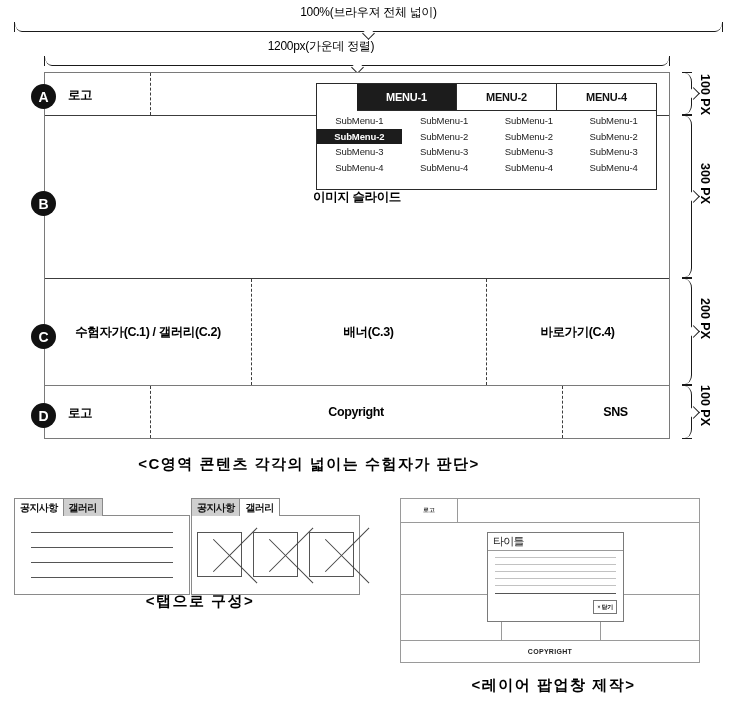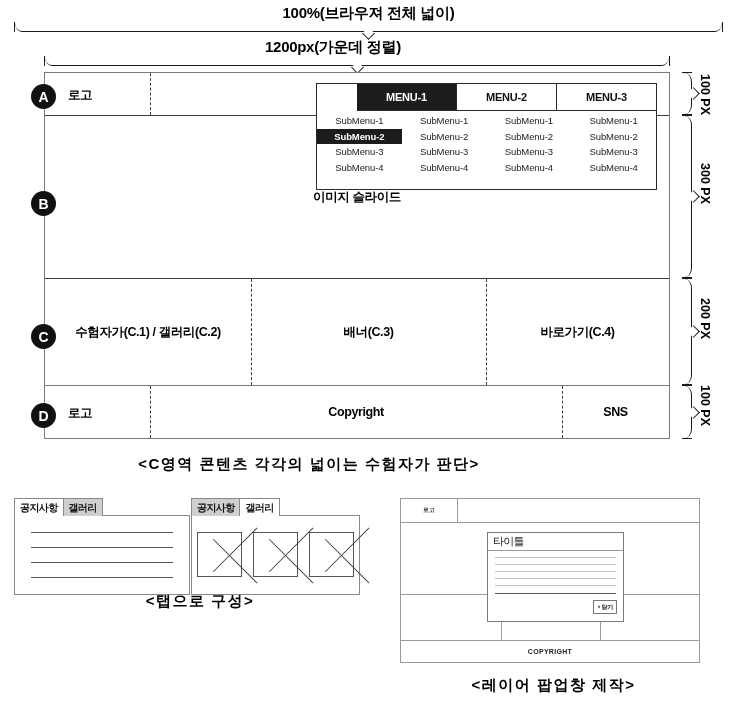--- a/index.html
+++ b/index.html
@@ -10,22 +10,22 @@
     font-family: "Liberation Sans", "DejaVu Sans", sans-serif;
     color: #000;
     position: relative;
     overflow: hidden;
   }
 
   
   .dim-label {
     position: absolute;
     text-align: center;
-    font-size: 15px;
-    font-weight: 700;
+    font-size: 12px;
+    font-weight: 400;
     letter-spacing: -0.3px;
     white-space: nowrap;
   }
   .brace-h {
     position: absolute;
     height: 10px;
     border: 1.6px solid #1a1a1a;
     border-top: none;
     border-bottom: none;
   }
@@ -314,21 +314,21 @@
   }
 </style>
 </head>
 <body>
 
 <div class="dim-label" style="left:0; top:4px; width:737px;">100%(브라우져 전체 넓이)</div>
 <div class="brace-h" style="left:14px; top:22px; width:709px;">
   <span class="tick"></span>
 </div>
 
-<div class="dim-label" style="left:12px; top:38px; width:642px;">1200px(가운데 정렬)</div>
+<div class="dim-label" style="left:0; top:38px; width:642px;">1200px(가운데 정렬)</div>
 <div class="brace-h" style="left:44px; top:56px; width:626px;">
   <span class="tick"></span>
 </div>
 
 <div class="wire">
   <div class="wire-inner">
 
     <div class="rowA">
       <div class="vdash" style="left:105px;"></div>
       <div class="cellLabel" style="left:23px; top:14px;">로고</div>
@@ -351,21 +351,21 @@
       <div class="vdash" style="left:517px;"></div>
       <div class="cellLabel" style="left:23px; top:19px;">로고</div>
       <div class="centerLabel" style="left:105px; width:412px;">Copyright</div>
       <div class="centerLabel" style="left:517px; right:0;">SNS</div>
     </div>
 
     <div class="menubox">
       <div class="menurow">
         <div class="menutab active">MENU-1</div>
         <div class="menutab">MENU-2</div>
-        <div class="menutab">MENU-3</div>
+        <div class="menutab">MENU-4</div>
       </div>
       <div class="submenus">
         <div class="subcol">
           <div class="subitem">SubMenu-1</div>
           <div class="subitem active">SubMenu-2</div>
           <div class="subitem">SubMenu-3</div>
           <div class="subitem">SubMenu-4</div>
         </div>
         <div class="subcol">
           <div class="subitem">SubMenu-1</div>

